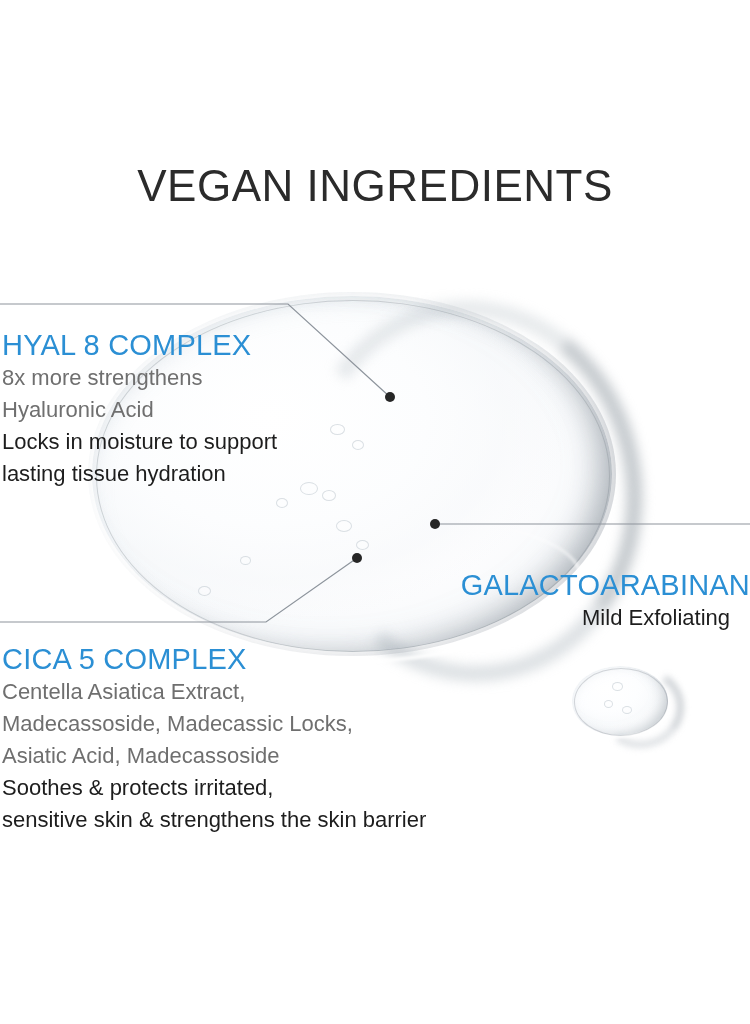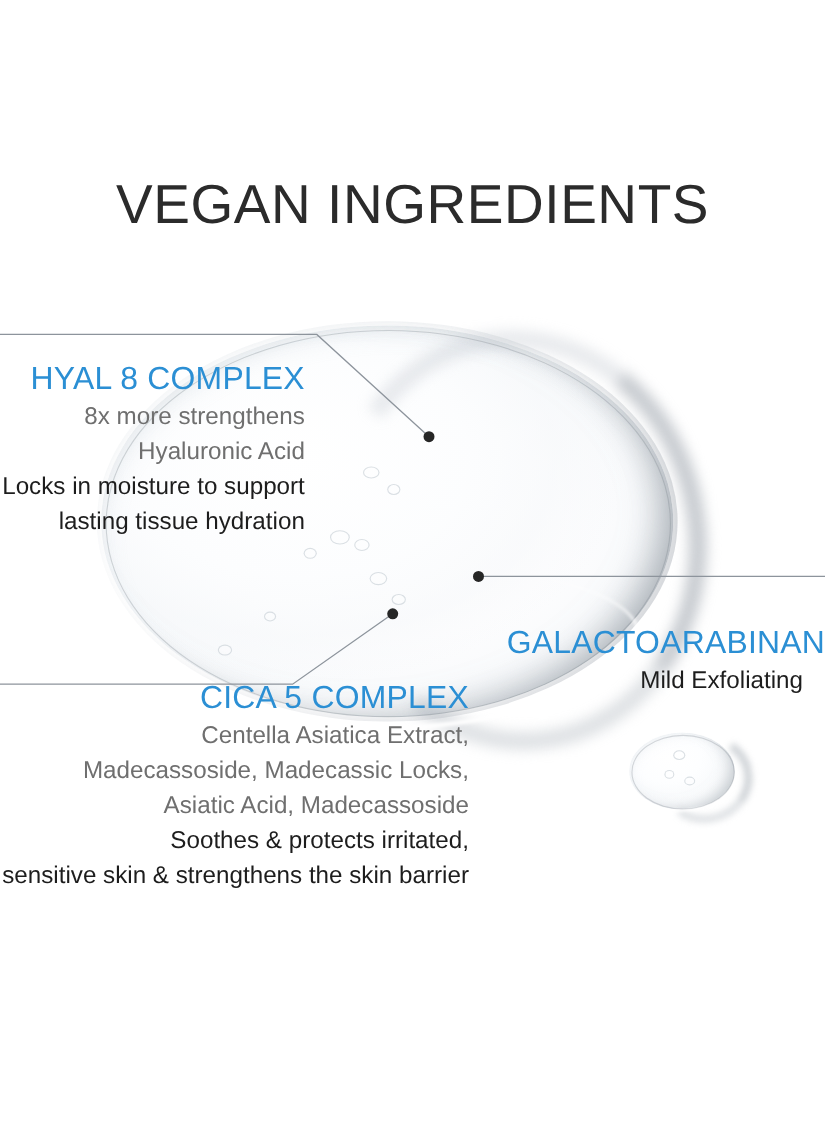--- a/index.html
+++ b/index.html
@@ -20,21 +20,21 @@
   }
 
   
   .title {
     position: absolute;
     left: 0;
     top: 160px;
     width: 750px;
     text-align: center;
     font-family: "Liberation Sans", sans-serif;
-    font-size: 50px;
+    font-size: 44px;
     line-height: 52px;
     letter-spacing: 0.5px;
     color: #2b2b2b;
     font-weight: 400;
     white-space: nowrap;
   }
 
   
   .art {
     position: absolute;
@@ -182,21 +182,20 @@
     position: absolute;
     left: 0;
     top: 0;
     width: 750px;
     height: 1024px;
   }
 
   
   .block {
     position: absolute;
-    text-align: right;
   }
   .heading {
     font-family: "Liberation Sans", sans-serif;
     font-size: 29px;
     line-height: 34px;
     font-weight: 400;
     letter-spacing: 0.2px;
     white-space: nowrap;
   }
   .line-muted {
@@ -210,21 +209,21 @@
   .line-strong {
     font-family: "Liberation Sans", sans-serif;
     font-size: 22px;
     line-height: 32px;
     font-weight: 400;
     color: #1d1d1d;
     white-space: nowrap;
   }
 
   #block-hyal   { left: 2px;  top: 328px; }
-  #block-cica   { left: 2px;  top: 618px; }
+  #block-cica   { left: 2px;  top: 642px; }
   #block-galac  { right: 0px; top: 535px; text-align: right; margin-top: 33px; }
   #block-galac .line-strong { padding-right: 20px; }
 </style>
 </head>
 <body>
 
 <div id="page">
 
   <div class="art">
 

